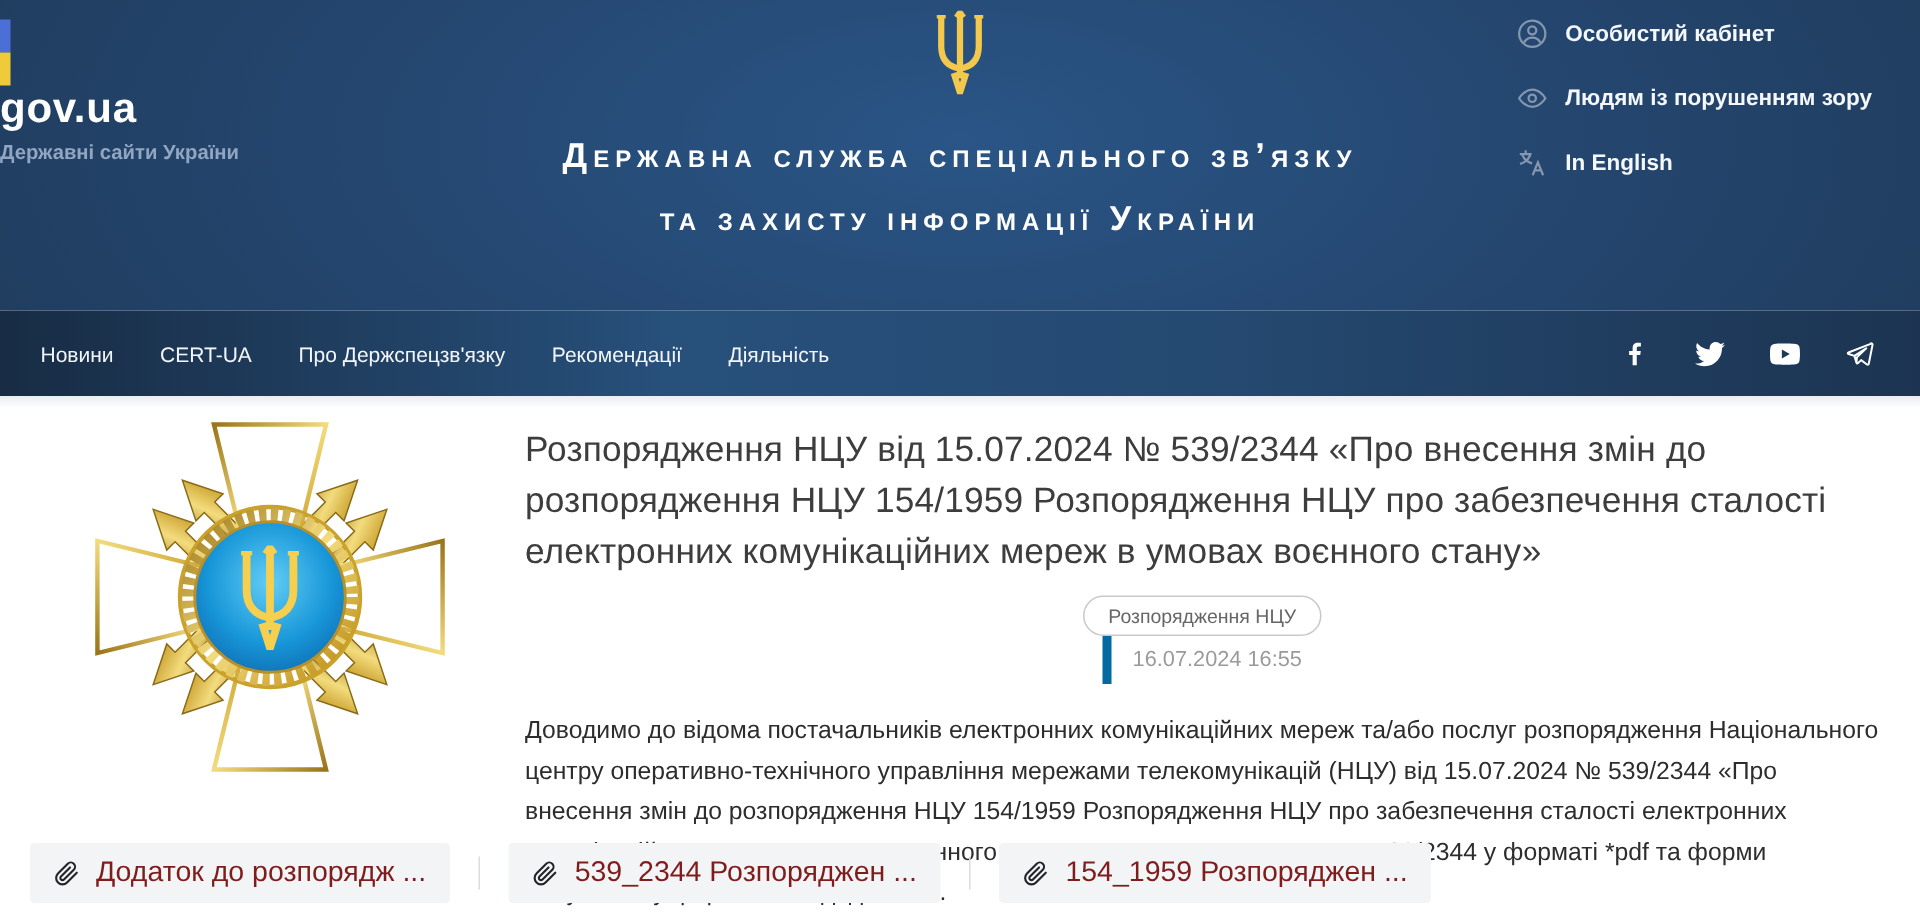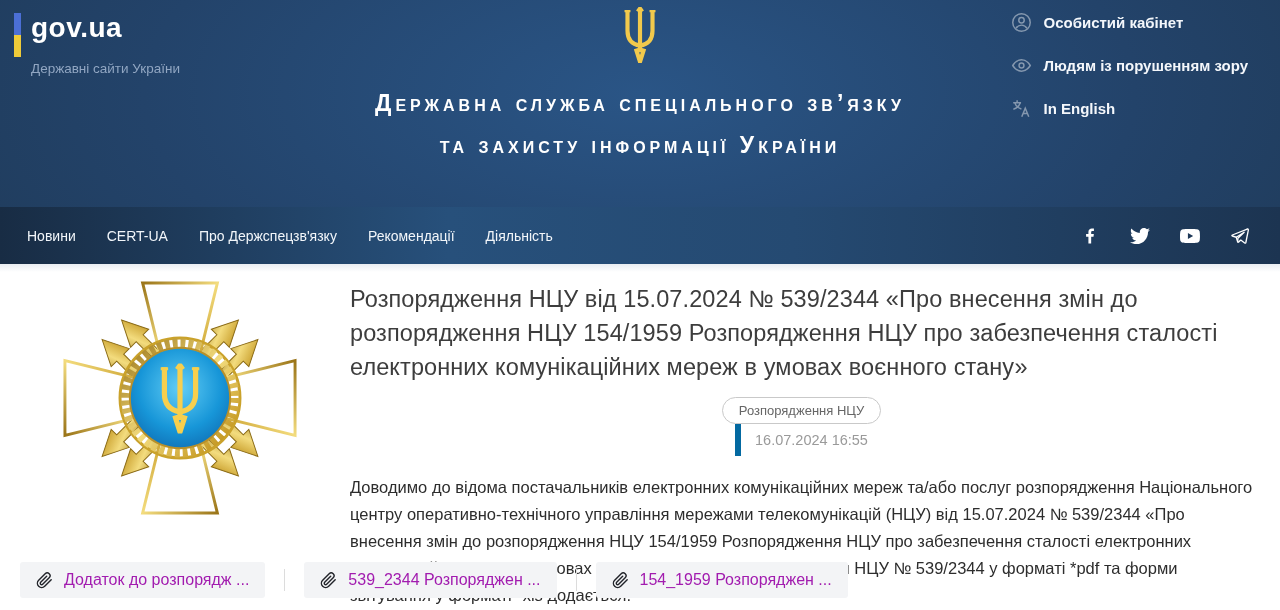--- a/index.html
+++ b/index.html
@@ -6,26 +6,26 @@
   html,body { width:1280px; height:610px; overflow:hidden; background:#fff;
               font-family:"Liberation Sans", sans-serif; }
   .page { position:relative; width:1280px; height:610px; }
 
   
   .header {
     position:relative; height:207px;
     background:radial-gradient(900px 420px at 50% 45%, #2a5586 0%, #23436a 55%, #1e3854 100%);
     color:#fff;
   }
-  .logo-block { position:absolute; left:14px; top:13px; display:flex; }
+  .logo-block { position:absolute; left:0; top:13px; display:flex;flex-direction:column; }
   .flag-bar { width:7px; height:44px; display:flex; flex-direction:column; margin-right:10px; }
   .flag-blue { flex:1; background:#4b6fd6; }
   .flag-yellow { flex:1; background:#efcb39; }
   .logo-title { font-size:28px; font-weight:bold; line-height:30px; letter-spacing:.5px; }
-  .logo-subtitle { font-size:13.5px; font-weight:400; color:#91a6c2; margin-top:18px; }
+  .logo-subtitle { font-size:13.5px; font-weight:700; color:#91a6c2; margin-top:7px; }
 
   .trident-header { position:absolute; left:621px; top:7px; width:38px; height:56px; color:#f2c94c; }
 
   .site-title { position:absolute; left:0; right:0; top:82px; text-align:center;
     font-variant:small-caps; font-weight:bold; font-size:23px; letter-spacing:4px;
     line-height:42px; color:#ffffff; }
 
   .top-links { position:absolute; right:32px; top:12px; display:flex; flex-direction:column; gap:22px; }
   .top-link { display:flex; align-items:center; gap:11px; cursor:pointer; }
   .top-link .ic { width:21px; height:21px; color:#8497ae; flex:0 0 auto; }
@@ -53,21 +53,21 @@
   .article h1 { font-size:23.5px; font-weight:500; line-height:34px; color:#3d3d3d; letter-spacing:.1px; }
   .meta { display:flex; justify-content:space-between; align-items:center; margin-top:13px;flex-direction:column; }
   .badge { border:1px solid #c9c9c9; border-radius:15px; padding:5px 16px;
            font-size:13px; color:#666; white-space:nowrap; }
   .date { border-left:6px solid #0369a1; padding-left:14px; font-size:14.5px;
           color:#9a9a9a; line-height:32px; }
   .article p { margin-top:18px; font-size:16.5px; line-height:27px; color:#2d2d2d; }
 
   .attachments { position:absolute; left:20px; top:298px; display:flex; align-items:center; }
   .chip { display:flex; align-items:center; gap:11px; background:#f3f4f6; border-radius:3px;
-          padding:9px 16px; font-size:16px; font-weight:500; color:#a21caf; cursor:pointer;
+          padding:9px 16px; font-size:19px; font-weight:500; color:#7f1d1d; cursor:pointer;
           white-space:nowrap; }
   .chip .clip { width:17px; height:17px; color:#22242a; flex:0 0 auto; }
   .chip-sep { width:1px; height:22px; background:#dcdcdc; margin:0 19px; }
 
   svg { display:block; }
 </style>
 </head>
 <body>
 
 <svg width="0" height="0" style="position:absolute">

